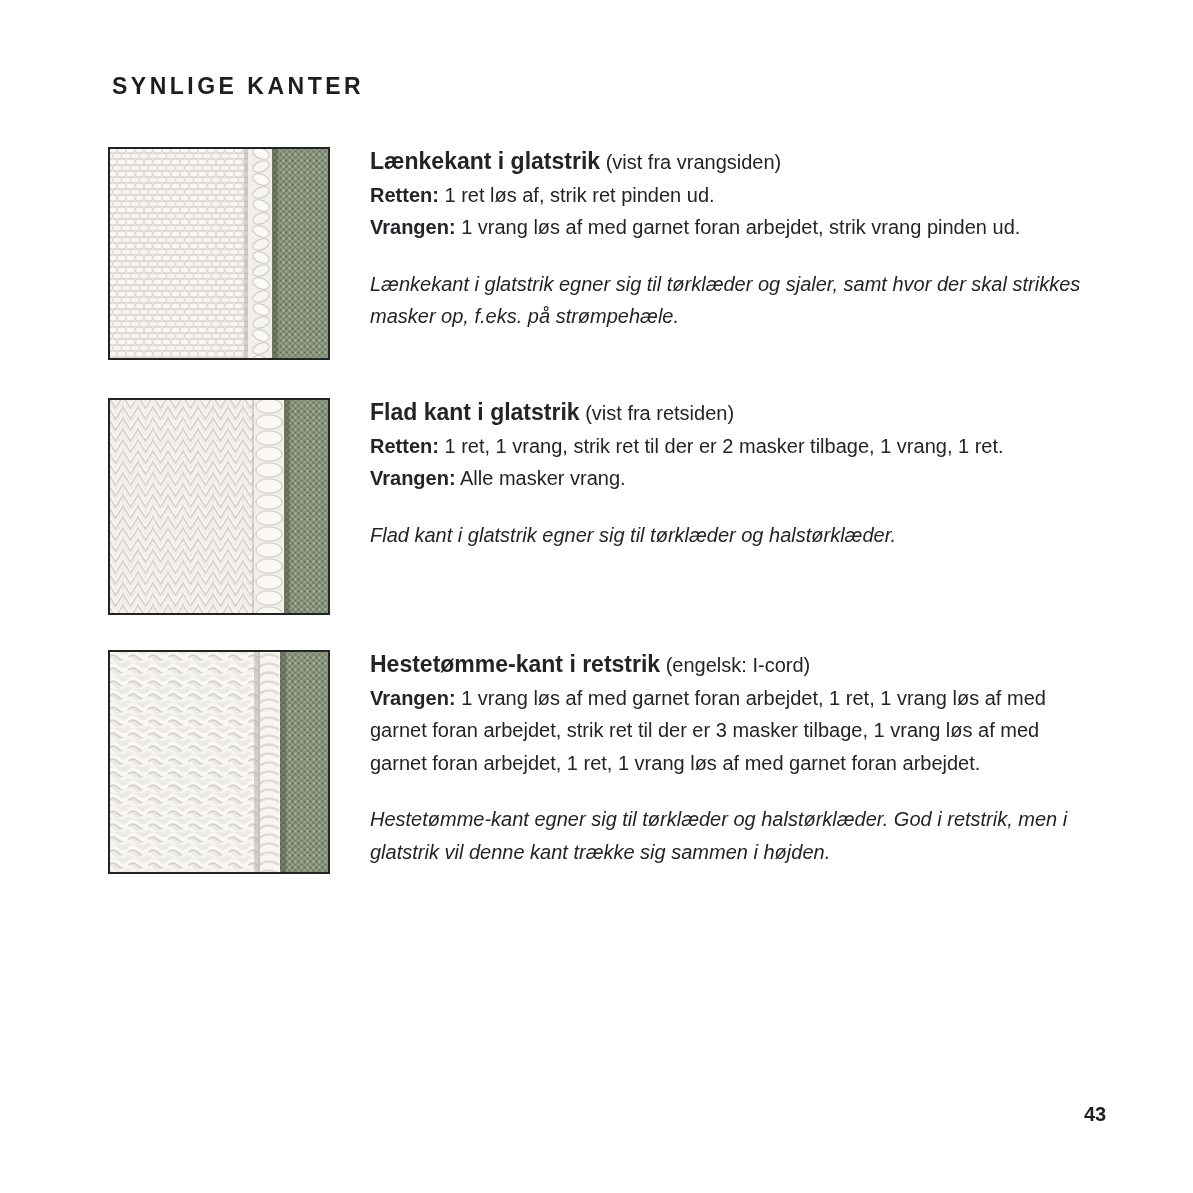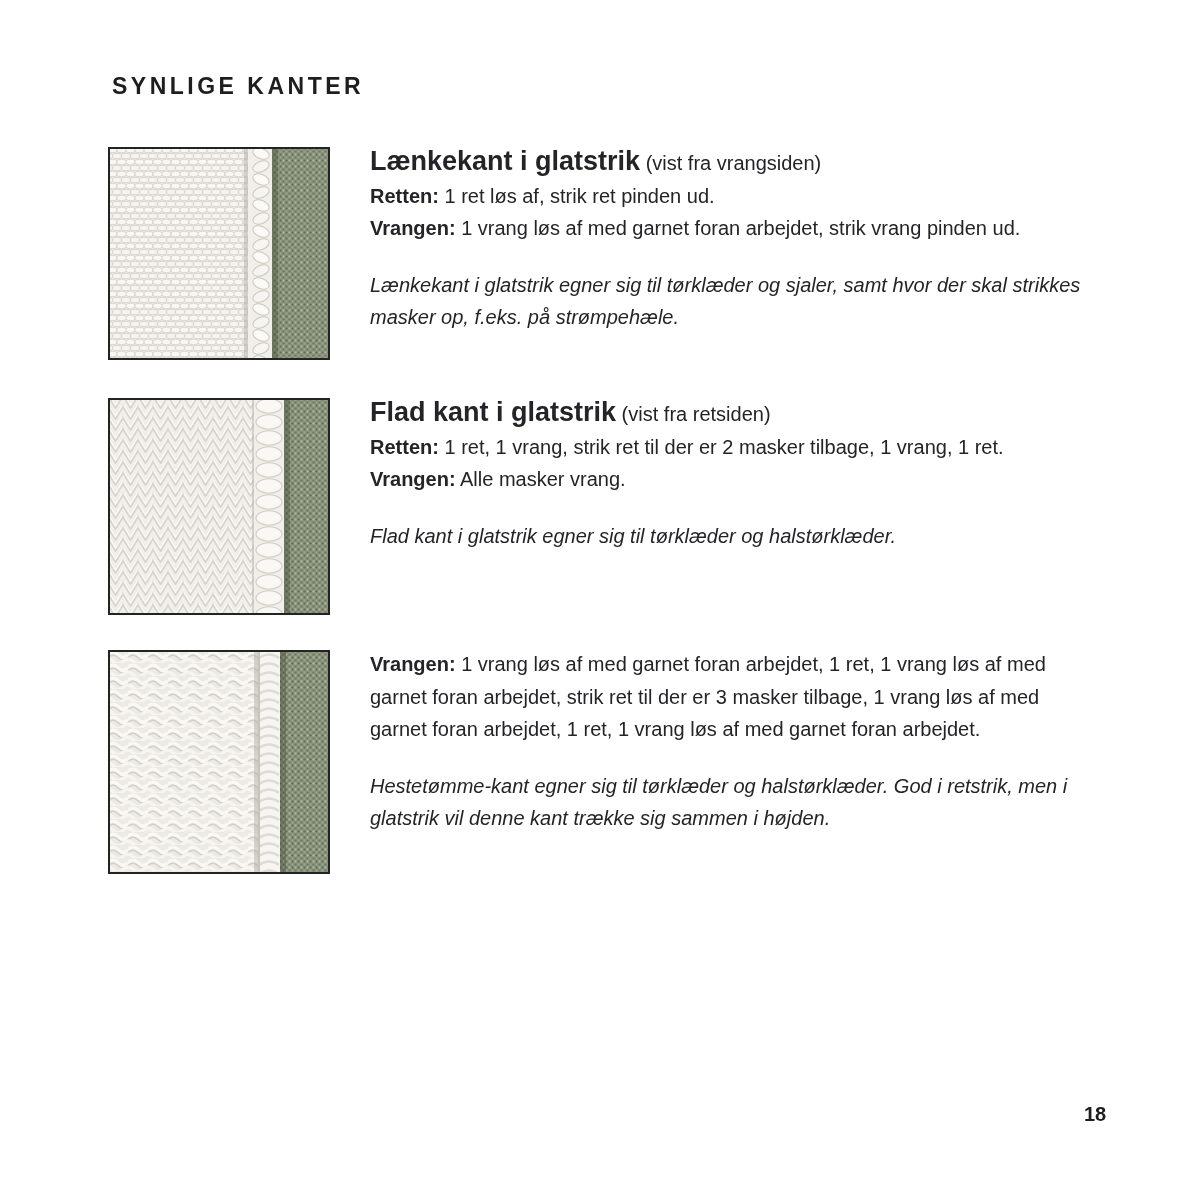--- a/index.html
+++ b/index.html
@@ -8,21 +8,21 @@
     font-family:"Liberation Sans", sans-serif;color:#232323;overflow:hidden;
   }
   .page-title{
     position:absolute;left:112px;top:58px;
     font-size:23px;font-weight:700;letter-spacing:3.5px;color:#1e1e1e;
   }
   .section{position:absolute;left:108px;width:985px;}
   .photo{position:absolute;left:0;top:2px;margin:0;line-height:0;}
   .stext{position:absolute;left:262px;top:0;width:718px;}
   .stext p{margin:0;font-size:20px;line-height:32.5px;color:#242428;}
-  .stext .head .hb{font-weight:700;font-size:27px;}
+  .stext .head .hb{font-weight:700;font-size:23px;}
   .b{font-weight:700;}
   .note{font-style:italic;margin-top:24px !important;}
   .page-number{
     position:absolute;left:1084px;top:1103px;
     font-size:20px;font-weight:700;color:#1e1e1e;
   }
 </style>
 </head>
 <body>
 
@@ -136,18 +136,19 @@
       <rect x="146" y="0" width="4" height="224" fill="#b3b0a7" opacity="0.5"></rect>
       <rect x="172" y="0" width="50" height="224" fill="url(#weave3)"></rect>
       <rect x="172" y="0" width="6" height="224" fill="#3f4834" opacity="0.38"></rect>
       <rect x="150" y="0" width="22" height="224" fill="#f6f5f1"></rect>
       <rect x="150" y="0" width="22" height="224" fill="url(#cord3)"></rect>
       <rect x="150" y="0" width="2" height="224" fill="#c6c3ba"></rect>
       <rect x="1" y="1" width="220" height="222" fill="none" stroke="#232323" stroke-width="2"></rect>
     </svg>
   </figure>
   <div class="stext">
+    <p class="head"><span class="hb">Hestetømme-kant i retstrik</span><span> (engelsk: I-cord)</span></p>
     <p><span class="b">Vrangen:</span><span> 1 vrang løs af med garnet foran arbejdet, 1 ret, 1 vrang løs af med garnet foran arbejdet, strik ret til der er 3 masker tilbage, 1 vrang løs af med garnet foran arbejdet, 1 ret, 1 vrang løs af med garnet foran arbejdet.</span></p>
     <p class="note">Hestetømme-kant egner sig til tørklæder og halstørklæder. God i retstrik, men i glatstrik vil denne kant trække sig sammen i højden.</p>
   </div>
 </div>
 
-<div class="page-number">18</div>
+<div class="page-number">43</div>
 
 </body></html>

